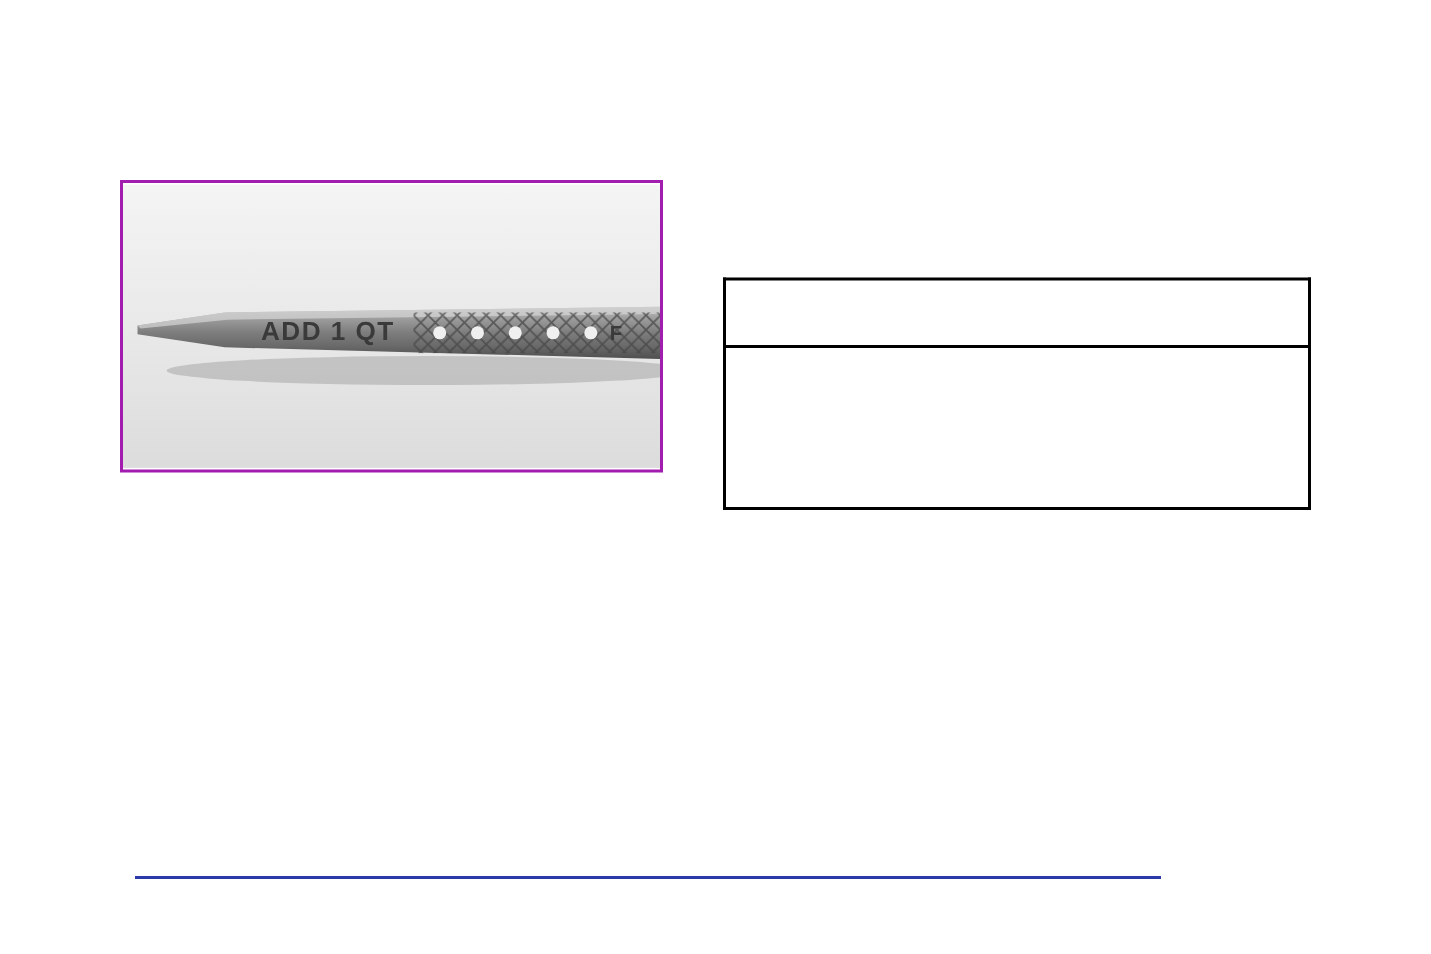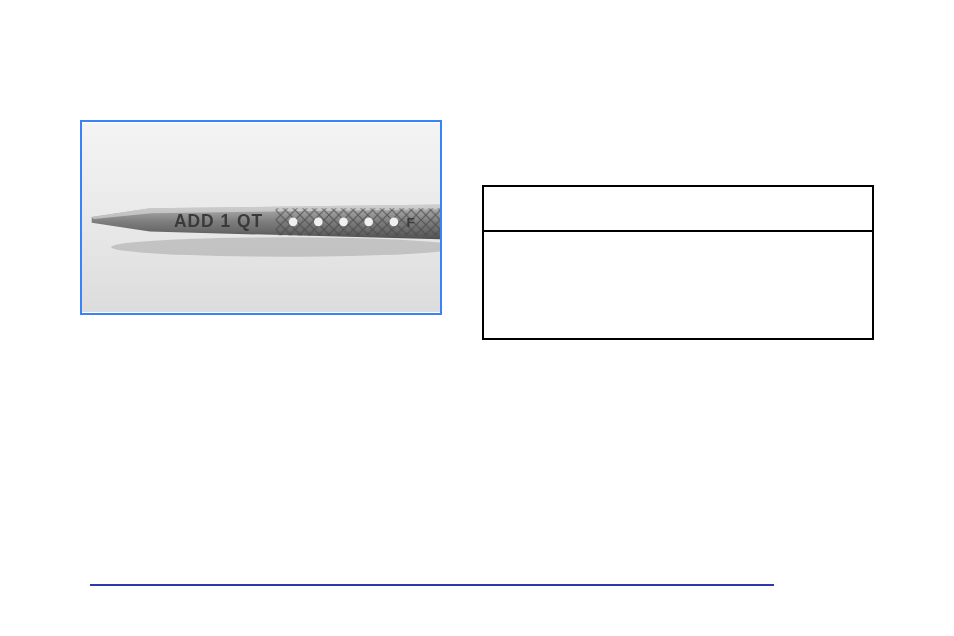--- a/index.html
+++ b/index.html
@@ -15,21 +15,21 @@
       position: relative;
       height: 100%;
     }
     .content-row {
       display: flex;
       align-items: flex-start;
       gap: 40px;
       margin-top: 70px;
     }
     .image-box {
-      border: 2px solid #3b82f6;
+      border: 2px solid #a21caf;
       width: 370px;
       height: 195px;
       display: flex;
       align-items: center;
       justify-content: center;
       background: #fff;
       overflow: hidden;
     }
     .dipstick-svg {
       width: 100%;

